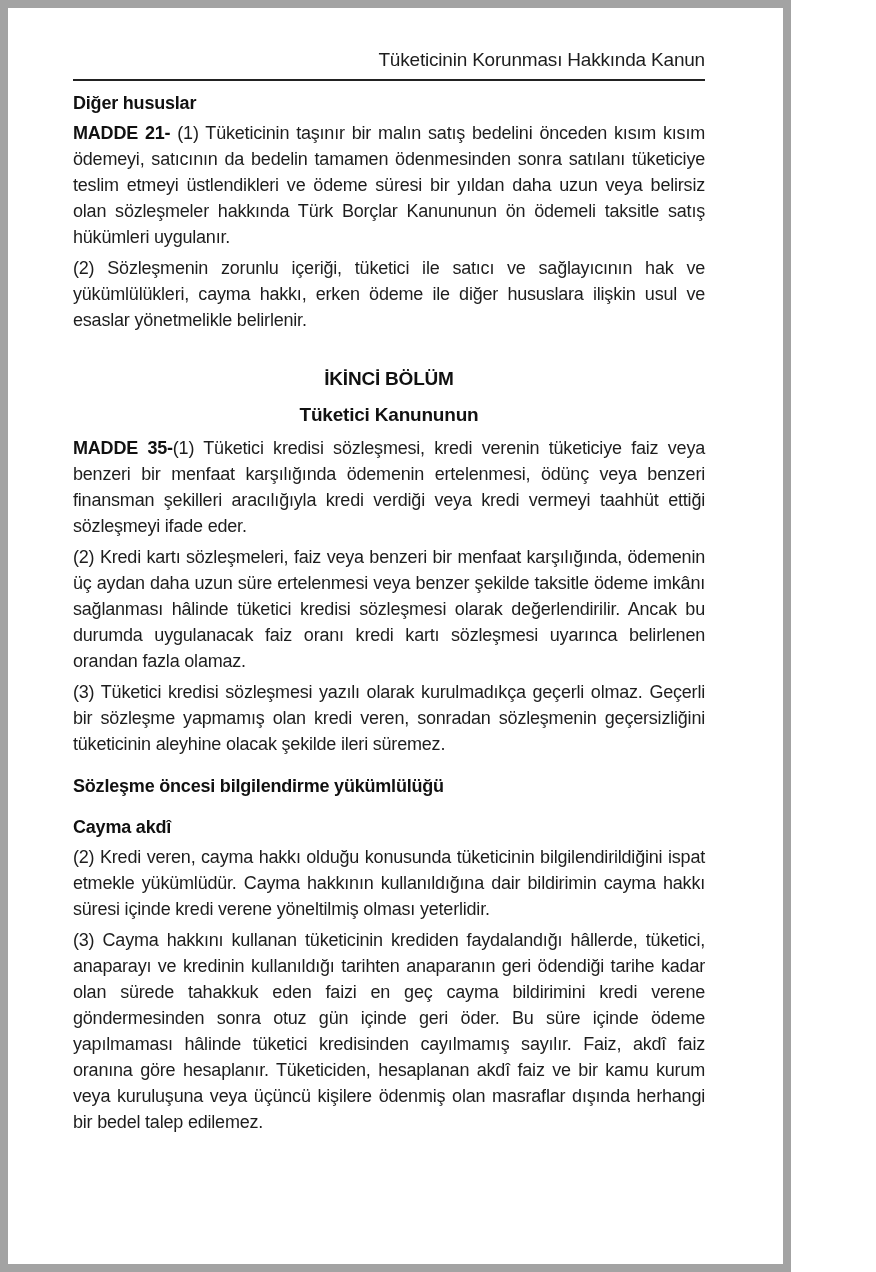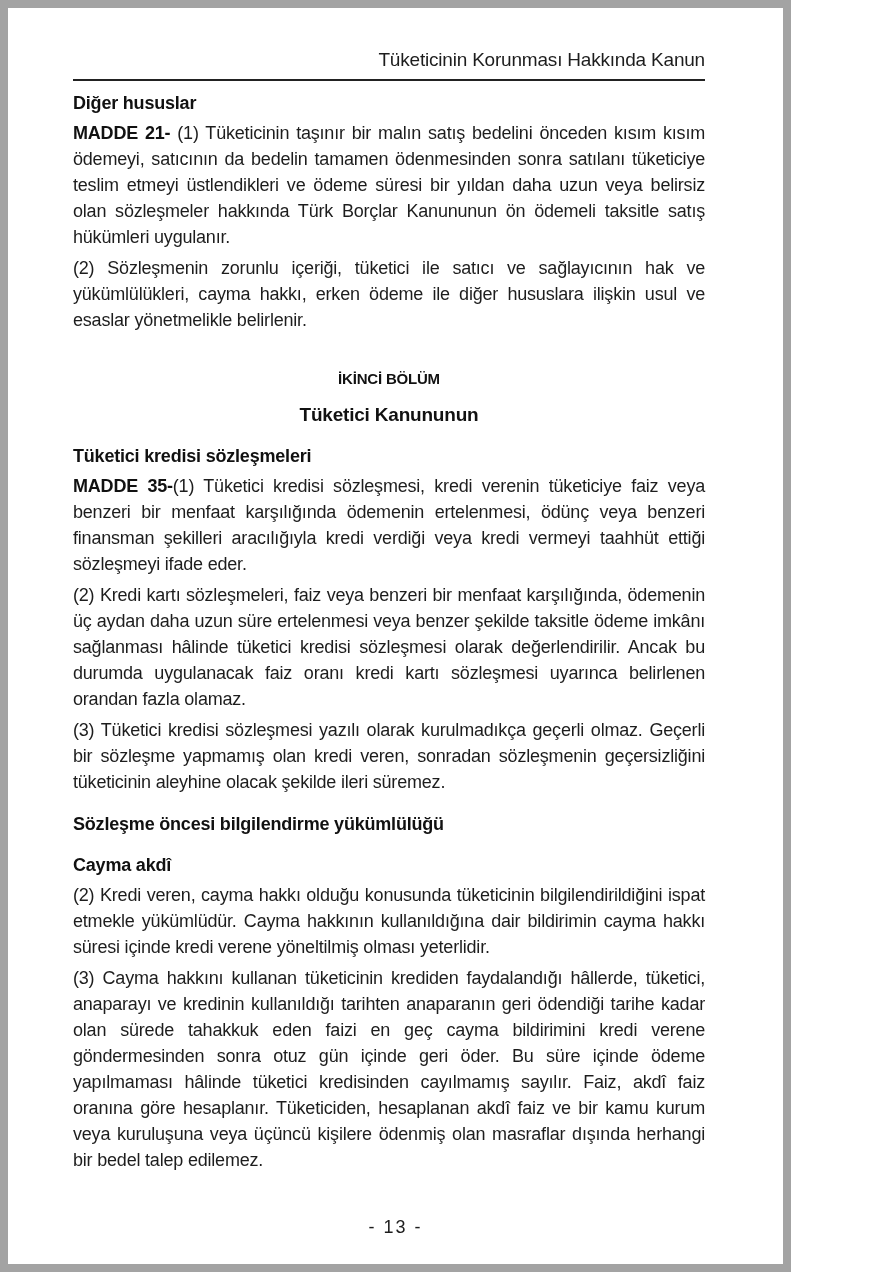--- a/index.html
+++ b/index.html
@@ -58,21 +58,21 @@
   }
   p.body-par b {
     font-weight: bold;
     color: #111111;
   }
   .chapter {
     margin: 34px 0 8px 0;
     text-align: center;
   }
   .chapter-title {
-    font-size: 15px;
+    font-size: 19px;
     font-weight: bold;
     line-height: 24px;
     letter-spacing: -0.2px;
     color: #111111;
   }
   .chapter-subtitle {
     margin-top: 12px;
     font-size: 19px;
     font-weight: bold;
     line-height: 24px;
@@ -105,28 +105,26 @@
 
       <h2 class="sec-heading first">Diğer hususlar</h2>
       <p class="body-par"><b>MADDE 21-</b><span> (1) Tüketicinin taşınır bir malın satış bedelini önceden kısım kısım ödemeyi, satıcının da bedelin tamamen ödenmesinden sonra satılanı tüketiciye teslim etmeyi üstlendikleri ve ödeme süresi bir yıldan daha uzun veya belirsiz olan sözleşmeler hakkında Türk Borçlar Kanununun ön ödemeli taksitle satış hükümleri uygulanır.</span></p>
       <p class="body-par"><b></b><span>(2) Sözleşmenin zorunlu içeriği, tüketici ile satıcı ve sağlayıcının hak ve yükümlülükleri, cayma hakkı, erken ödeme ile diğer hususlara ilişkin usul ve esaslar yönetmelikle belirlenir.</span></p>
 
       <div class="chapter">
         <div class="chapter-title">İKİNCİ BÖLÜM</div>
         <div class="chapter-subtitle">Tüketici Kanununun</div>
       </div>
 
-      <h2 class="sec-heading">Tüketici kredisi sözleşmeleri</h2>
       <p class="body-par"><b>MADDE 35-</b><span>(1) Tüketici kredisi sözleşmesi, kredi verenin tüketiciye faiz veya benzeri bir menfaat karşılığında ödemenin ertelenmesi, ödünç veya benzeri finansman şekilleri aracılığıyla kredi verdiği veya kredi vermeyi taahhüt ettiği sözleşmeyi ifade eder.</span></p>
       <p class="body-par"><b></b><span>(2) Kredi kartı sözleşmeleri, faiz veya benzeri bir menfaat karşılığında, ödemenin üç aydan daha uzun süre ertelenmesi veya benzer şekilde taksitle ödeme imkânı sağlanması hâlinde tüketici kredisi sözleşmesi olarak değerlendirilir. Ancak bu durumda uygulanacak faiz oranı kredi kartı sözleşmesi uyarınca belirlenen orandan fazla olamaz.</span></p>
       <p class="body-par"><b></b><span>(3) Tüketici kredisi sözleşmesi yazılı olarak kurulmadıkça geçerli olmaz. Geçerli bir sözleşme yapmamış olan kredi veren, sonradan sözleşmenin geçersizliğini tüketicinin aleyhine olacak şekilde ileri süremez.</span></p>
 
       <h2 class="sec-heading">Sözleşme öncesi bilgilendirme yükümlülüğü</h2>
 
       <h2 class="sec-heading">Cayma akdî</h2>
       <p class="body-par"><b></b><span>(2) Kredi veren, cayma hakkı olduğu konusunda tüketicinin bilgilendirildiğini ispat etmekle yükümlüdür. Cayma hakkının kullanıldığına dair bildirimin cayma hakkı süresi içinde kredi verene yöneltilmiş olması yeterlidir.</span></p>
       <p class="body-par"><b></b><span>(3) Cayma hakkını kullanan tüketicinin krediden faydalandığı hâllerde, tüketici, anaparayı ve kredinin kullanıldığı tarihten anaparanın geri ödendiği tarihe kadar olan sürede tahakkuk eden faizi en geç cayma bildirimini kredi verene göndermesinden sonra otuz gün içinde geri öder. Bu süre içinde ödeme yapılmaması hâlinde tüketici kredisinden cayılmamış sayılır. Faiz, akdî faiz oranına göre hesaplanır. Tüketiciden, hesaplanan akdî faiz ve bir kamu kurum veya kuruluşuna veya üçüncü kişilere ödenmiş olan masraflar dışında herhangi bir bedel talep edilemez.</span></p>
 
     </div>
   </div>
 
-  <div class="footer">- 13 -</div>
 </div>
 
 </body></html>

